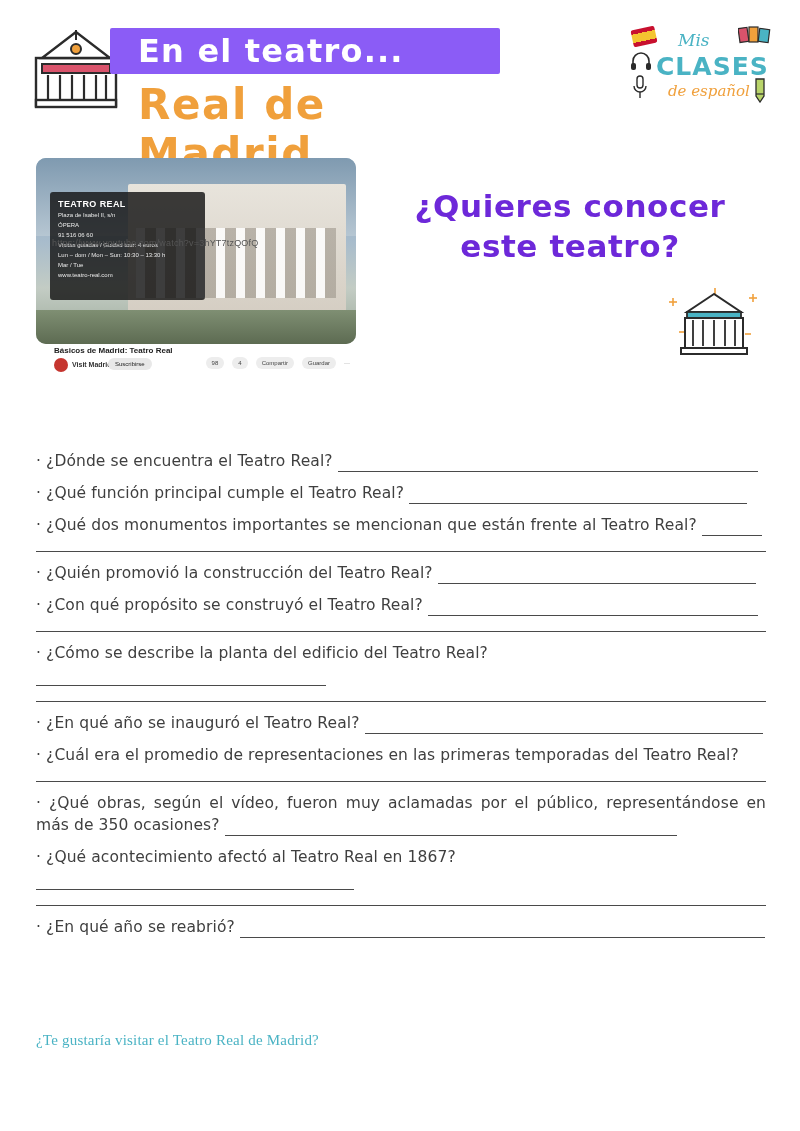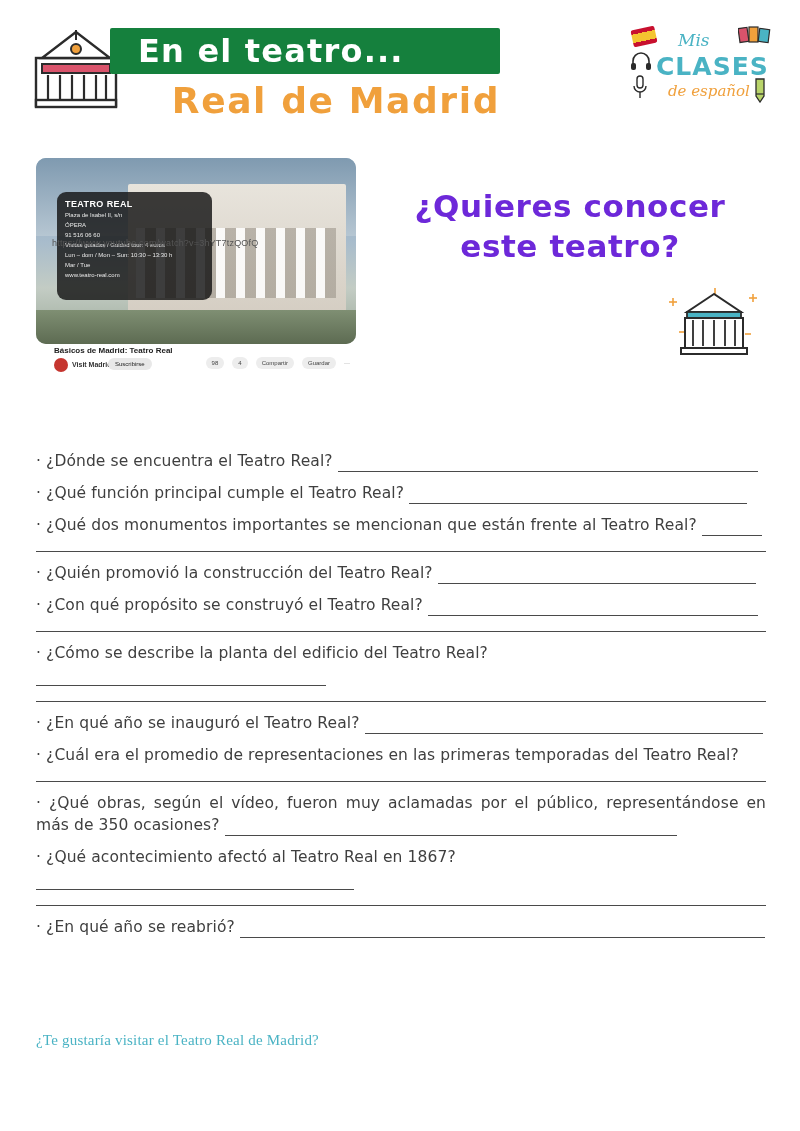--- a/index.html
+++ b/index.html
@@ -38,44 +38,43 @@
     width: 92px;
     height: 82px;
   }
   .title-block {
     position: absolute;
     left: 110px;
     top: 28px;
     width: 390px;
   }
   .title-bar {
-    background: #15803d;
+    background: #8b5cf6;
     height: 46px;
     border-radius: 2px;
     display: flex;
     align-items: center;
     padding-left: 28px;
     box-sizing: border-box;
   }
   .title-bar span {
     color: #ffffff;
     font-size: 32px;
     font-weight: bold;
     letter-spacing: 1.2px;
     font-family: "DejaVu Sans", sans-serif;
   }
   .subtitle {
     margin-top: 6px;
     padding-left: 28px;
     color: #f0a03c;
-    font-size: 36px;
+    font-size: 42px;
     font-weight: bold;
     letter-spacing: 1.6px;
     font-family: "DejaVu Sans", sans-serif;
-    text-align: right;
   }
 
   
   .brand {
     position: absolute;
     right: 24px;
     top: 22px;
     width: 150px;
     height: 95px;
   }
@@ -194,24 +193,23 @@
     height: 34px;
     background: linear-gradient(to bottom, #7f8f73, #5d6b52);
   }
   .info-card {
     position: absolute;
     left: 14px;
     top: 34px;
     width: 155px;
     height: 108px;
     background: rgba(20,20,20,0.82);
-    border-radius: 9px;
+    border-radius: 3px;
     padding: 7px 8px;
     box-sizing: border-box;
-    margin-left: 7px;
   }
   .info-card .ic-title {
     color: #ffffff;
     font-size: 9px;
     font-weight: bold;
     letter-spacing: 0.4px;
     margin-bottom: 1px;
   }
   .info-card .ic-line {
     color: #e9e9e9;

